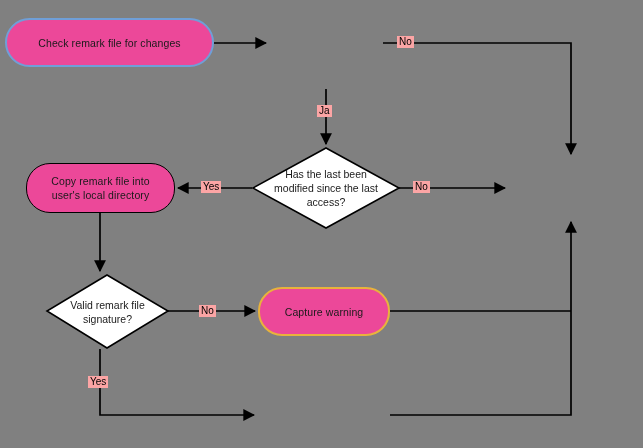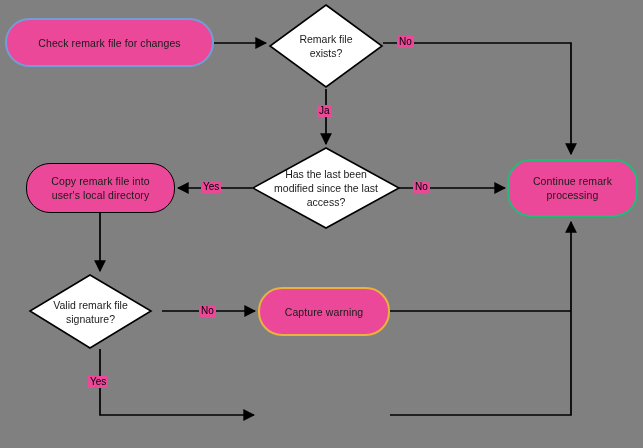--- a/index.html
+++ b/index.html
@@ -65,21 +65,21 @@
     justify-content: center;
     text-align: center;
     font-size: 10.5px;
     line-height: 14px;
     color: #1a1a1a;
     padding: 0 14px;
     box-sizing: border-box;
   }
   .edge-label {
     position: absolute;
-    background: #ec4899;
+    background: #fca5a5;
     color: #000000;
     font-size: 10px;
     line-height: 12px;
     padding: 0px 2px;
     border: 0;
     z-index: 4;
     white-space: nowrap;
   }
 </style>
 </head>
@@ -114,43 +114,34 @@
       <path d="M 390 311 L 571 311"></path>
 
       <path d="M 390 415 L 571 415 L 571 222" marker-end="url(#arrow)"></path>
     </g>
   </svg>
 
   <div class="node rounded start" style="left:5px; top:18px; width:209px; height:49px;">
     <span>Check remark file for changes</span>
   </div>
 
-  <div class="diamond-wrap" style="left:268px; top:3px; width:116px; height:86px;">
-    <svg width="116" height="86" viewBox="0 0 116 86" xmlns="http://www.w3.org/2000/svg">
-      <polygon points="58,2 114,43 58,84 2,43" fill="#ffffff" stroke="#000000" stroke-width="1.6"></polygon>
-    </svg>
-    <div class="diamond-label">Remark file exists?</div>
-  </div>
 
   <div class="diamond-wrap" style="left:251px; top:146px; width:150px; height:84px;">
     <svg width="150" height="84" viewBox="0 0 150 84" xmlns="http://www.w3.org/2000/svg">
       <polygon points="75,2 148,42 75,82 2,42" fill="#ffffff" stroke="#000000" stroke-width="1.6"></polygon>
     </svg>
     <div class="diamond-label" style="padding:0 22px;">Has the last been modified since the last access?</div>
   </div>
 
   <div class="node rounded plain" style="left:26px; top:163px; width:149px; height:50px;">
     <span>Copy remark file into user's local directory</span>
   </div>
 
-  <div class="node rounded green" style="left:507px; top:159px; width:131px; height:58px;">
-    <span>Continue remark processing</span>
-  </div>
 
-  <div class="diamond-wrap" style="left:28px; top:273px; width:125px; height:77px;">
+  <div class="diamond-wrap" style="left:45px; top:273px; width:125px; height:77px;">
     <svg width="125" height="77" viewBox="0 0 125 77" xmlns="http://www.w3.org/2000/svg">
       <polygon points="62,2 123,38 62,75 2,38" fill="#ffffff" stroke="#000000" stroke-width="1.6"></polygon>
     </svg>
     <div class="diamond-label" style="padding:0 10px;">Valid remark file signature?</div>
   </div>
 
   <div class="node rounded warn" style="left:258px; top:287px; width:132px; height:49px;">
     <span>Capture warning</span>
   </div>
 

